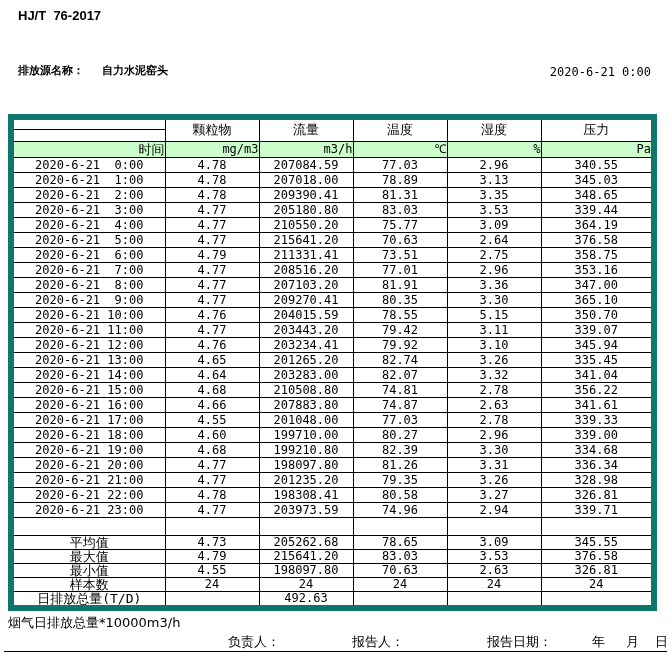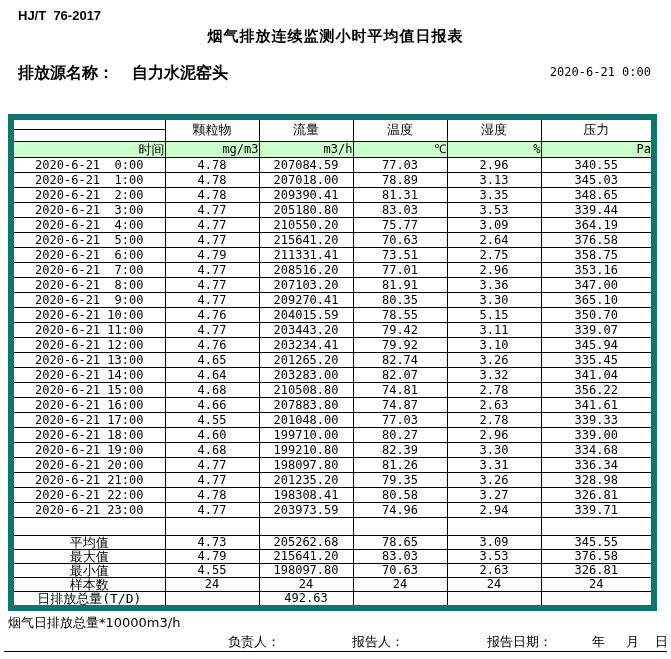--- a/index.html
+++ b/index.html
@@ -18,21 +18,21 @@
     font-size:13px; font-weight:bold; white-space:pre;
     font-family:"Liberation Sans", sans-serif;
   }
   .title {
     position:absolute; top:27px; left:0; width:100%;
     text-align:center; font-size:15px; font-weight:bold;
     letter-spacing:1px;
   }
   .source-row {
     position:absolute; left:18px; top:63px;
-    font-size:16px; font-weight:bold;
+    font-size:11px; font-weight:bold;
   }
   .source-name { margin-left:18px; }
   .datetime {
     position:absolute; right:20px; top:65px;
     font-size:12px;
     font-family:"DejaVu Sans Mono", monospace;
   }
 
   table.report {
     position:absolute; left:8px; top:114px;
@@ -74,21 +74,20 @@
     position:absolute; left:4px; top:651px; width:663px;
     border-top:1px solid #000;
   }
 </style>
 </head>
 <body>
 
 <div class="page">
 
   <div class="standard">HJ/T  76-2017</div>
-  <div class="title">烟气排放连续监测小时平均值日报表</div>
 
   <div class="source-row">
     <span>排放源名称：</span><span class="source-name">自力水泥窑头</span>
   </div>
   <div class="datetime">2020-6-21  0:00</div>
 
   <table class="report">
     <colgroup>
       <col style="width:154px">
         <col style="width:94px">

